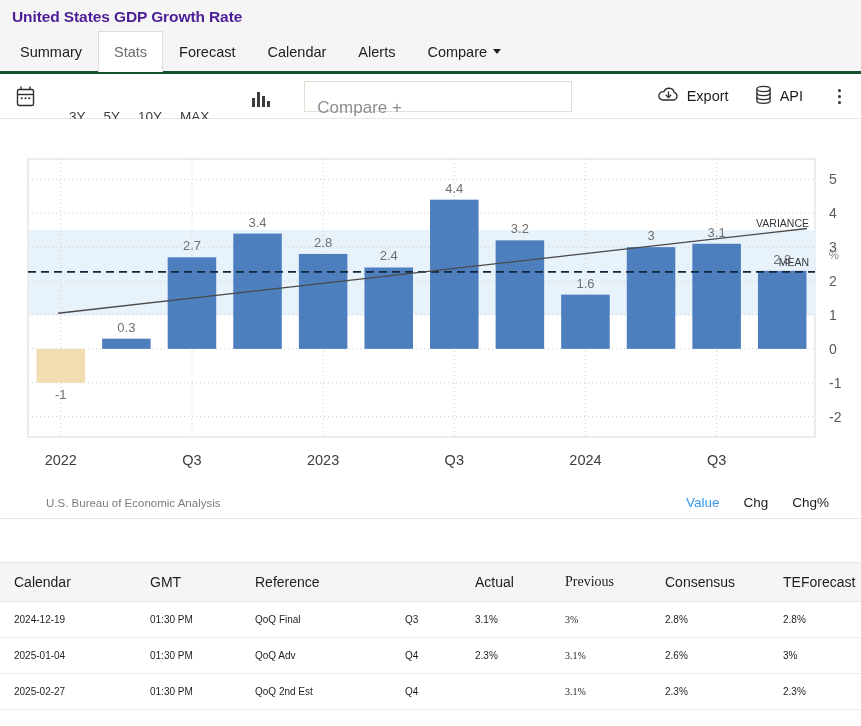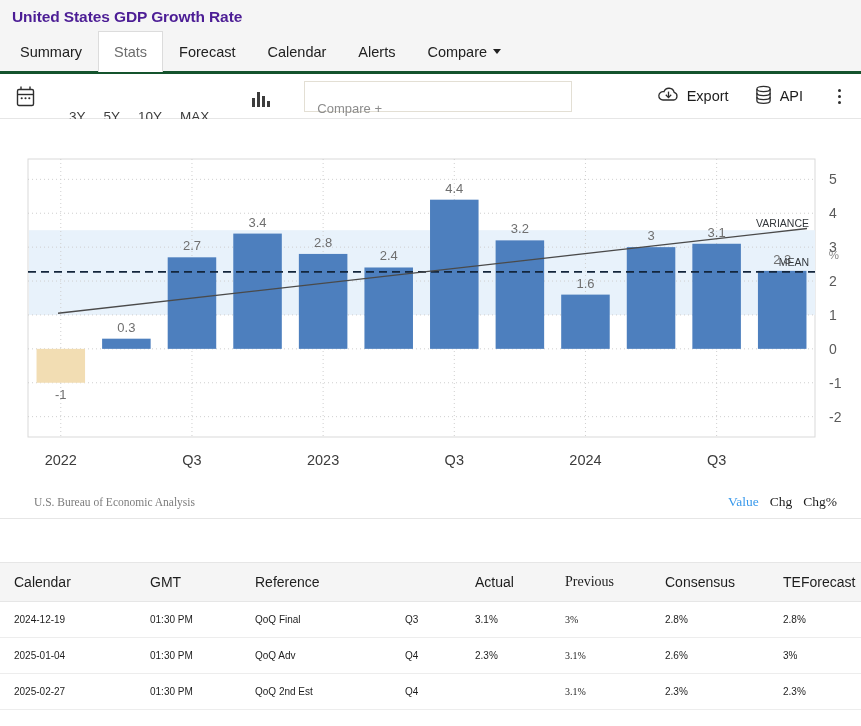--- a/index.html
+++ b/index.html
@@ -110,21 +110,21 @@
     height: 31px;
     border: 1px solid #e3dfd4;
     background: #fff;
     display: flex;
     align-items: center;
     padding: 0 10px;
   }
   .compare-box input {
     border: none; outline: none;
     width: 100%;
-    font-size: 13px;
+    font-size: 17px;
     color: #a21caf;
     font-family: "Liberation Sans", sans-serif;
     background: transparent;
     margin-top: 24px;
   }
   .compare-box input::placeholder { color: #8c8c8c; }
   .tb-right {
     margin-left: auto;
     display: flex;
     align-items: center;
@@ -161,34 +161,33 @@
   }
   .chart-svg-wrap { position: absolute; inset: 0; }
   .unit-label {
     position: absolute;
     right: 22px; top: 130px;
     font-size: 11.5px;
     color: #8a8a8a;
   }
   .source-row {
     position: absolute;
-    left: 0; right: 0; bottom: 8px;
-    display: flex;
-    align-items: center;
-    padding: 0 24px 0 34px;
-    font-family: Liberation Serif, serif;
+    left: 12px; right: 0; bottom: 8px;
+    display: flex;
+    align-items: center;
+    padding: 0 32px 0 34px;
   }
   .source-text {
     font-size: 11.5px;
     color: #7c7c7c;
   }
   .metric-toggle {
     margin-left: auto;
     display: flex;
-    gap: 11px;
+    gap: 24px;
   }
   .metric-toggle span {
     font-size: 13.5px;
     color: #1d1d1d;
     cursor: pointer;
   }
   .metric-toggle span.active { color: #3899ec; }
 
   
   .table-wrap {

